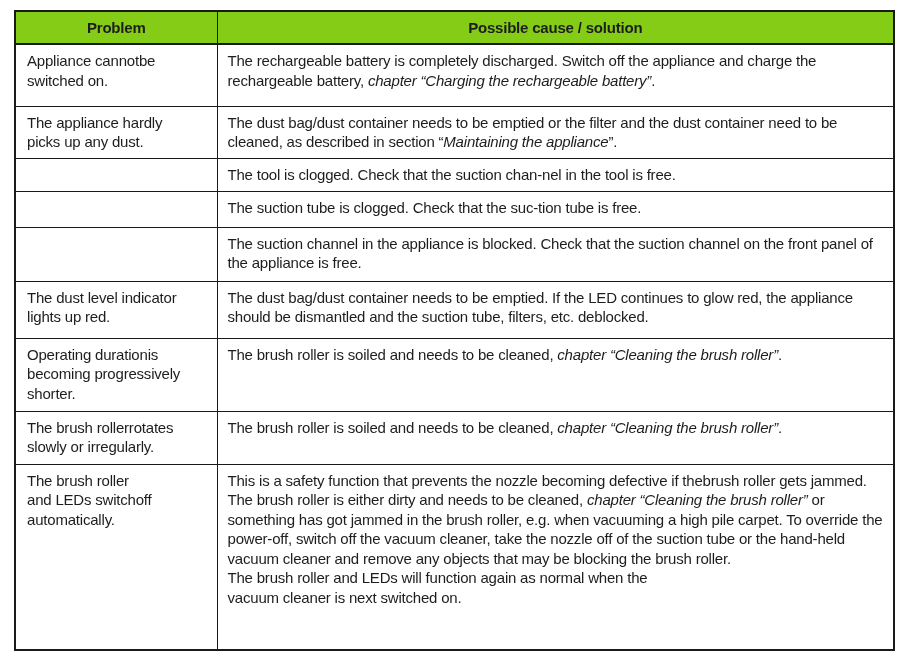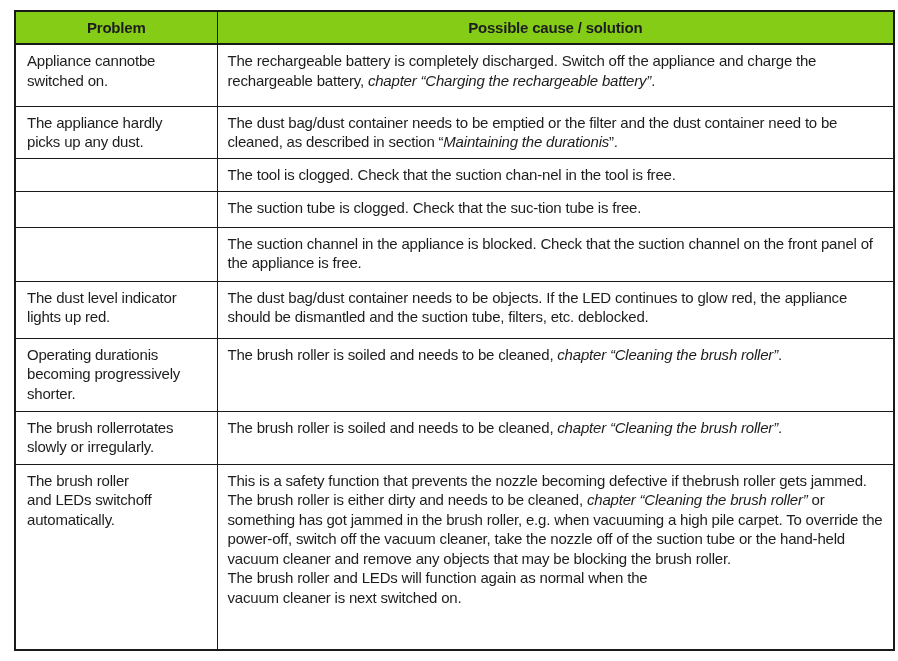--- a/index.html
+++ b/index.html
@@ -87,21 +87,21 @@
           <td class="problem-cell">Appliance cannotbe
 switched on.</td>
           <td class="solution-cell">
             <div class="para"><span>The rechargeable battery is completely discharged. Switch off the appliance and charge the rechargeable battery, </span><i>chapter “Charging the rechargeable battery”</i><span>.</span></div>
           </td>
         </tr>
         <tr>
           <td class="problem-cell">The appliance hardly
 picks up any dust.</td>
           <td class="solution-cell">
-            <div class="para"><span>The dust bag/dust container needs to be emptied or the filter and the dust container need to be cleaned, as described in section “</span><i>Maintaining the durationis</i><span>”.</span></div>
+            <div class="para"><span>The dust bag/dust container needs to be emptied or the filter and the dust container need to be cleaned, as described in section “</span><i>Maintaining the appliance</i><span>”.</span></div>
           </td>
         </tr>
         <tr>
           <td class="problem-cell"></td>
           <td class="solution-cell">
             <div class="para"><span>The tool is clogged. Check that the suction chan-nel in the tool is free.</span></div>
           </td>
         </tr>
         <tr>
           <td class="problem-cell"></td>
@@ -112,21 +112,21 @@
         <tr>
           <td class="problem-cell"></td>
           <td class="solution-cell">
             <div class="para"><span>The suction channel in the appliance is blocked. Check that the suction channel on the front panel of the appliance is free.</span></div>
           </td>
         </tr>
         <tr>
           <td class="problem-cell">The dust level indicator
 lights up red.</td>
           <td class="solution-cell">
-            <div class="para"><span>The dust bag/dust container needs to be objects. If the LED continues to glow red, the appliance should be dismantled and the suction tube, filters, etc. deblocked.</span></div>
+            <div class="para"><span>The dust bag/dust container needs to be emptied. If the LED continues to glow red, the appliance should be dismantled and the suction tube, filters, etc. deblocked.</span></div>
           </td>
         </tr>
         <tr>
           <td class="problem-cell">Operating durationis
 becoming progressively
 shorter.</td>
           <td class="solution-cell">
             <div class="para"><span>The brush roller is soiled and needs to be cleaned, </span><i>chapter “Cleaning the brush roller”</i><span>.</span></div>
           </td>
         </tr>

